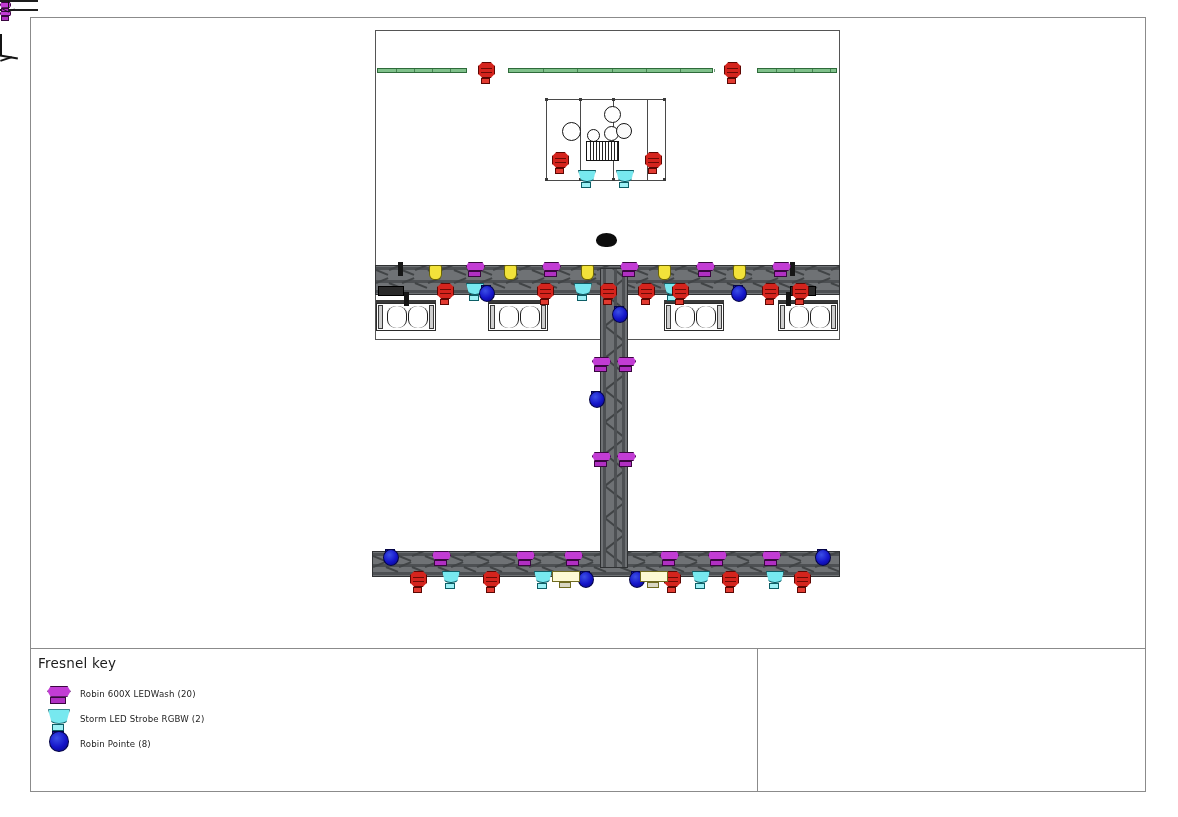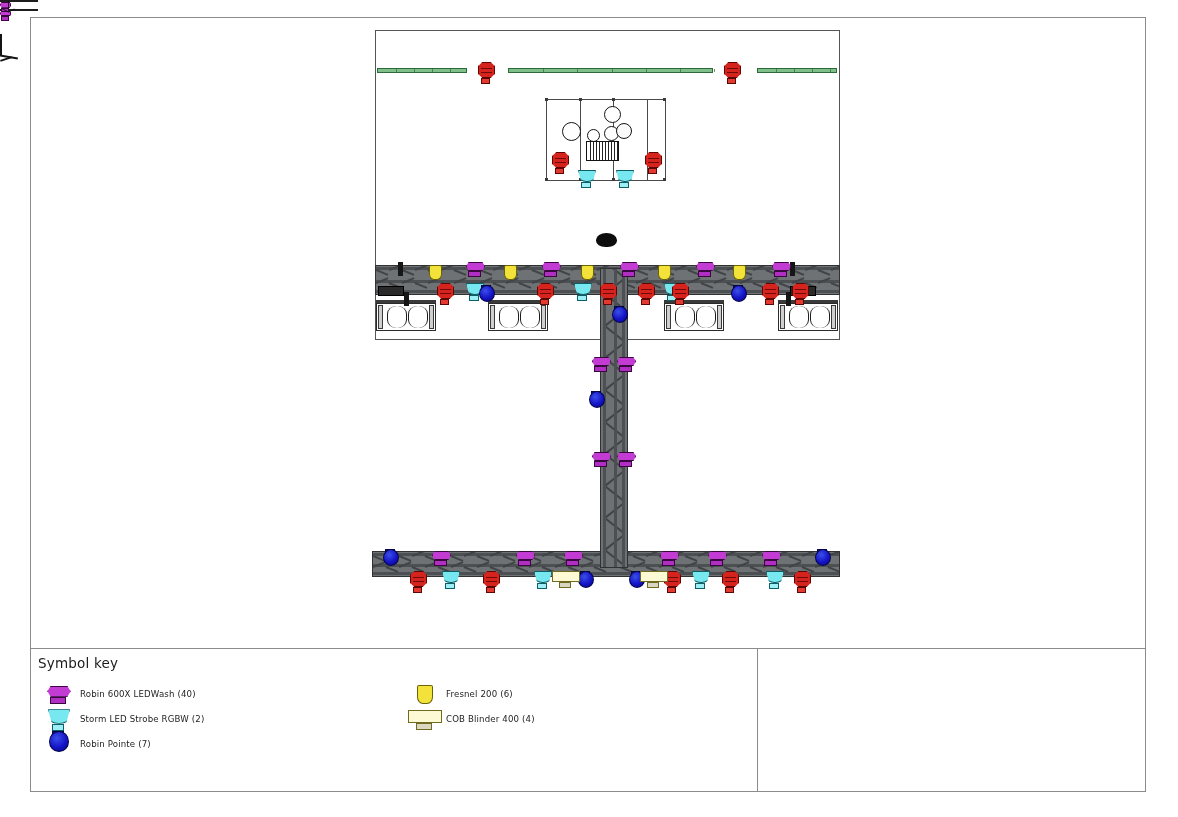--- a/index.html
+++ b/index.html
@@ -750,67 +750,48 @@
       </div>
       <div class="fx" style="left:617px;top:452px;">
         <div class="wash" style="width:17px;height:12px">
       <div class="top" style="width:17px;height:7px"></div>
       <div class="bot" style="width:10.54px;height:4px"></div>
         </div>
       </div>
     </div>
 
   <div class="legend">
-    <div class="legend-title">Symbol key</div>
+    <div class="legend-title">Fresnel key</div>
     <div class="legend-col c1" id="legend-col-0">
         <div class="legend-row">
           <div class="legend-sym">
             <div class="wash" style="width:21.25px;height:15px">
       <div class="top" style="width:21.25px;height:8.75px"></div>
       <div class="bot" style="width:13.175px;height:5px"></div>
             </div>
           </div>
-          <div class="legend-label">Robin 600X LEDWash (40)</div>
+          <div class="legend-label">Robin 600X LEDWash (20)</div>
         </div>
         <div class="legend-row">
           <div class="legend-sym">
             <div class="strobe" style="width:20px;height:18.75px">
       <div class="bowl" style="width:20px;height:12.5px"></div>
       <div class="base" style="width:10px;height:5px"></div>
             </div>
           </div>
           <div class="legend-label">Storm LED Strobe RGBW (2)</div>
         </div>
         <div class="legend-row">
           <div class="legend-sym">
             <div class="pointe" style="width:17.5px;height:25px">
       <div class="ball" style="width:17.5px;height:18.75px"></div>
       <div class="base" style="width:9.1px;height:5px"></div>
             </div>
           </div>
-          <div class="legend-label">Robin Pointe (7)</div>
-        </div>
-      </div>
-    <div class="legend-col c2" id="legend-col-1">
-        <div class="legend-row">
-          <div class="legend-sym">
-            <div class="fresnel" style="width:13.75px;height:16.25px">
-      <div class="can" style="width:13.75px;height:16.25px"></div>
-            </div>
-          </div>
-          <div class="legend-label">Fresnel 200 (6)</div>
-        </div>
-        <div class="legend-row">
-          <div class="legend-sym">
-            <div class="blinder" style="width:32.5px;height:17.5px">
-      <div class="box" style="width:32.5px;height:11.25px"></div>
-      <div class="base" style="width:13.65px;height:5px"></div>
-            </div>
-          </div>
-          <div class="legend-label">COB Blinder 400 (4)</div>
+          <div class="legend-label">Robin Pointe (8)</div>
         </div>
       </div>
   </div>
 
   <div style="position:absolute;left:760px;top:651px;width:384px;height:138px;">
     <span></span>
   </div>
 
 </div>
 

